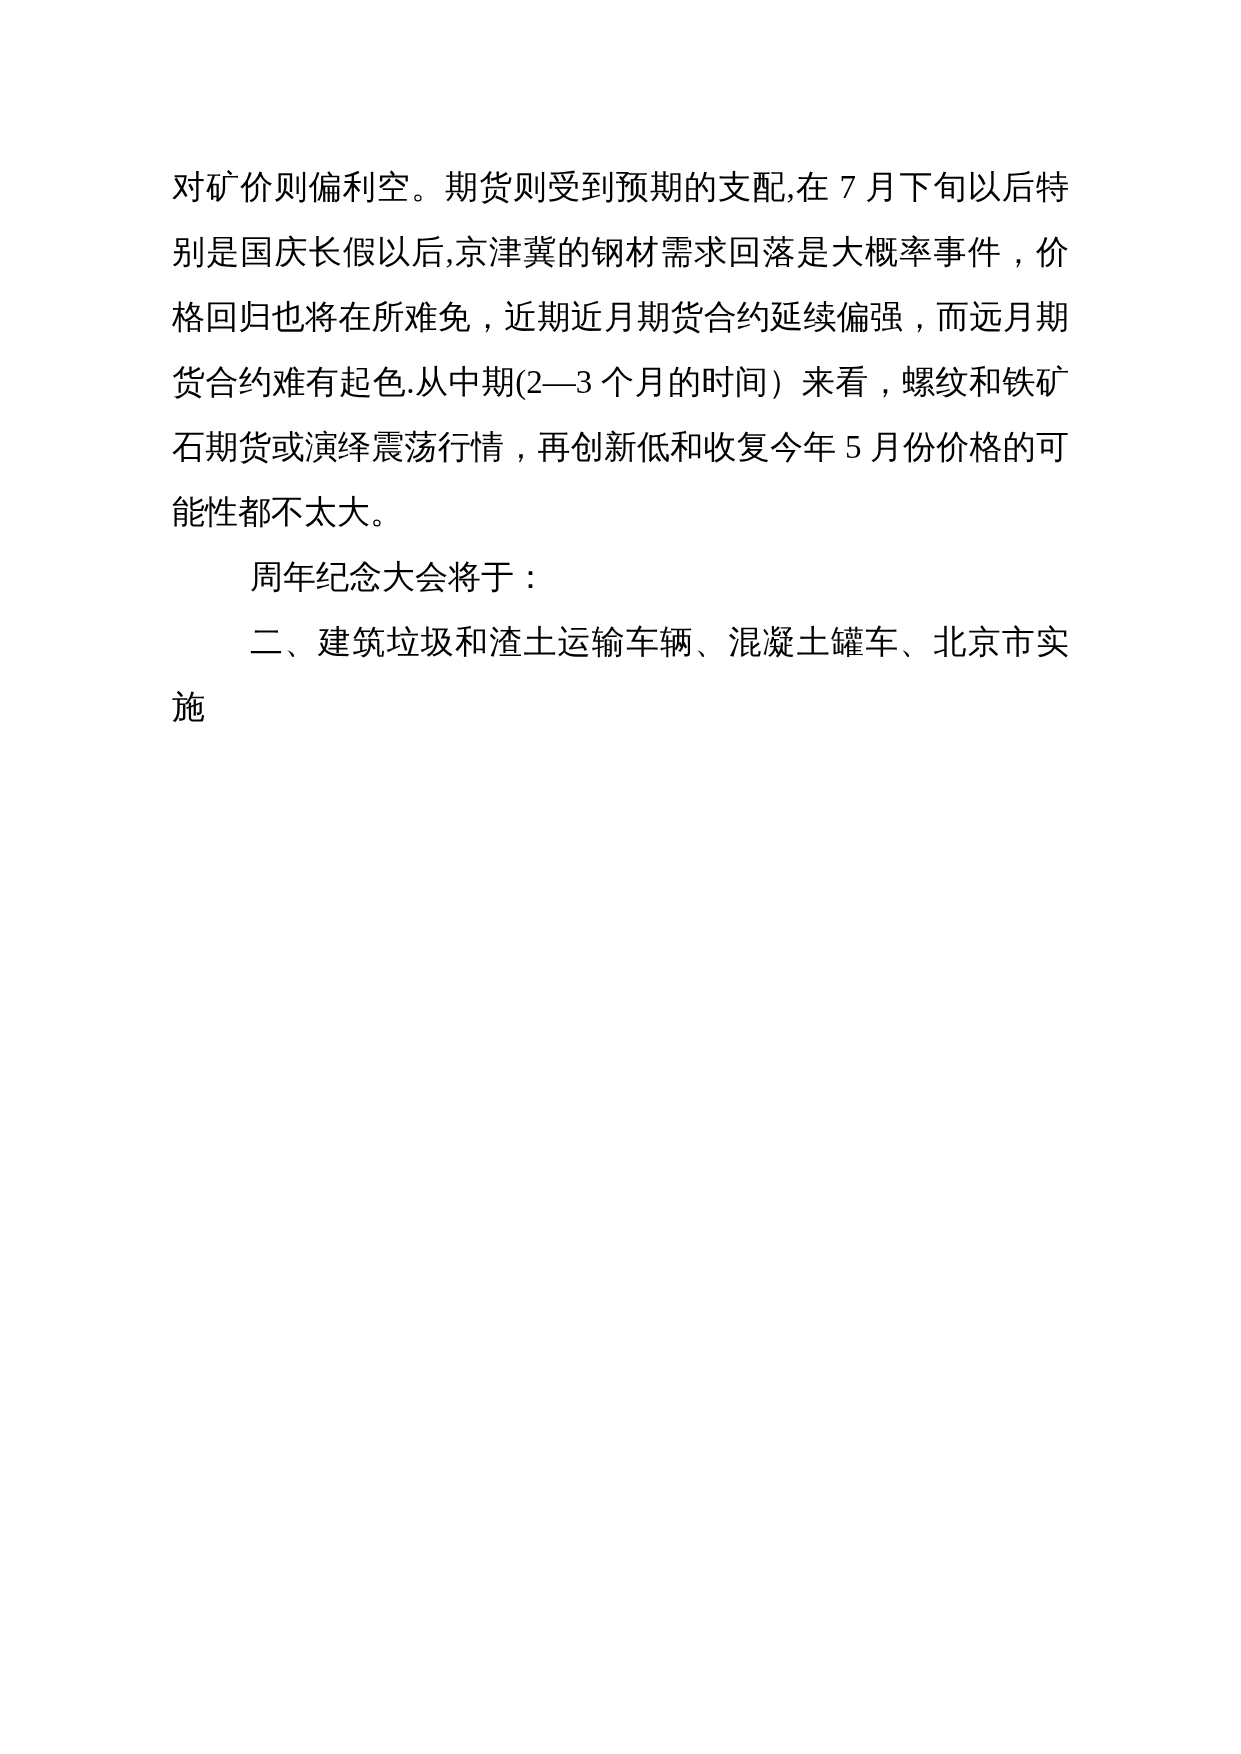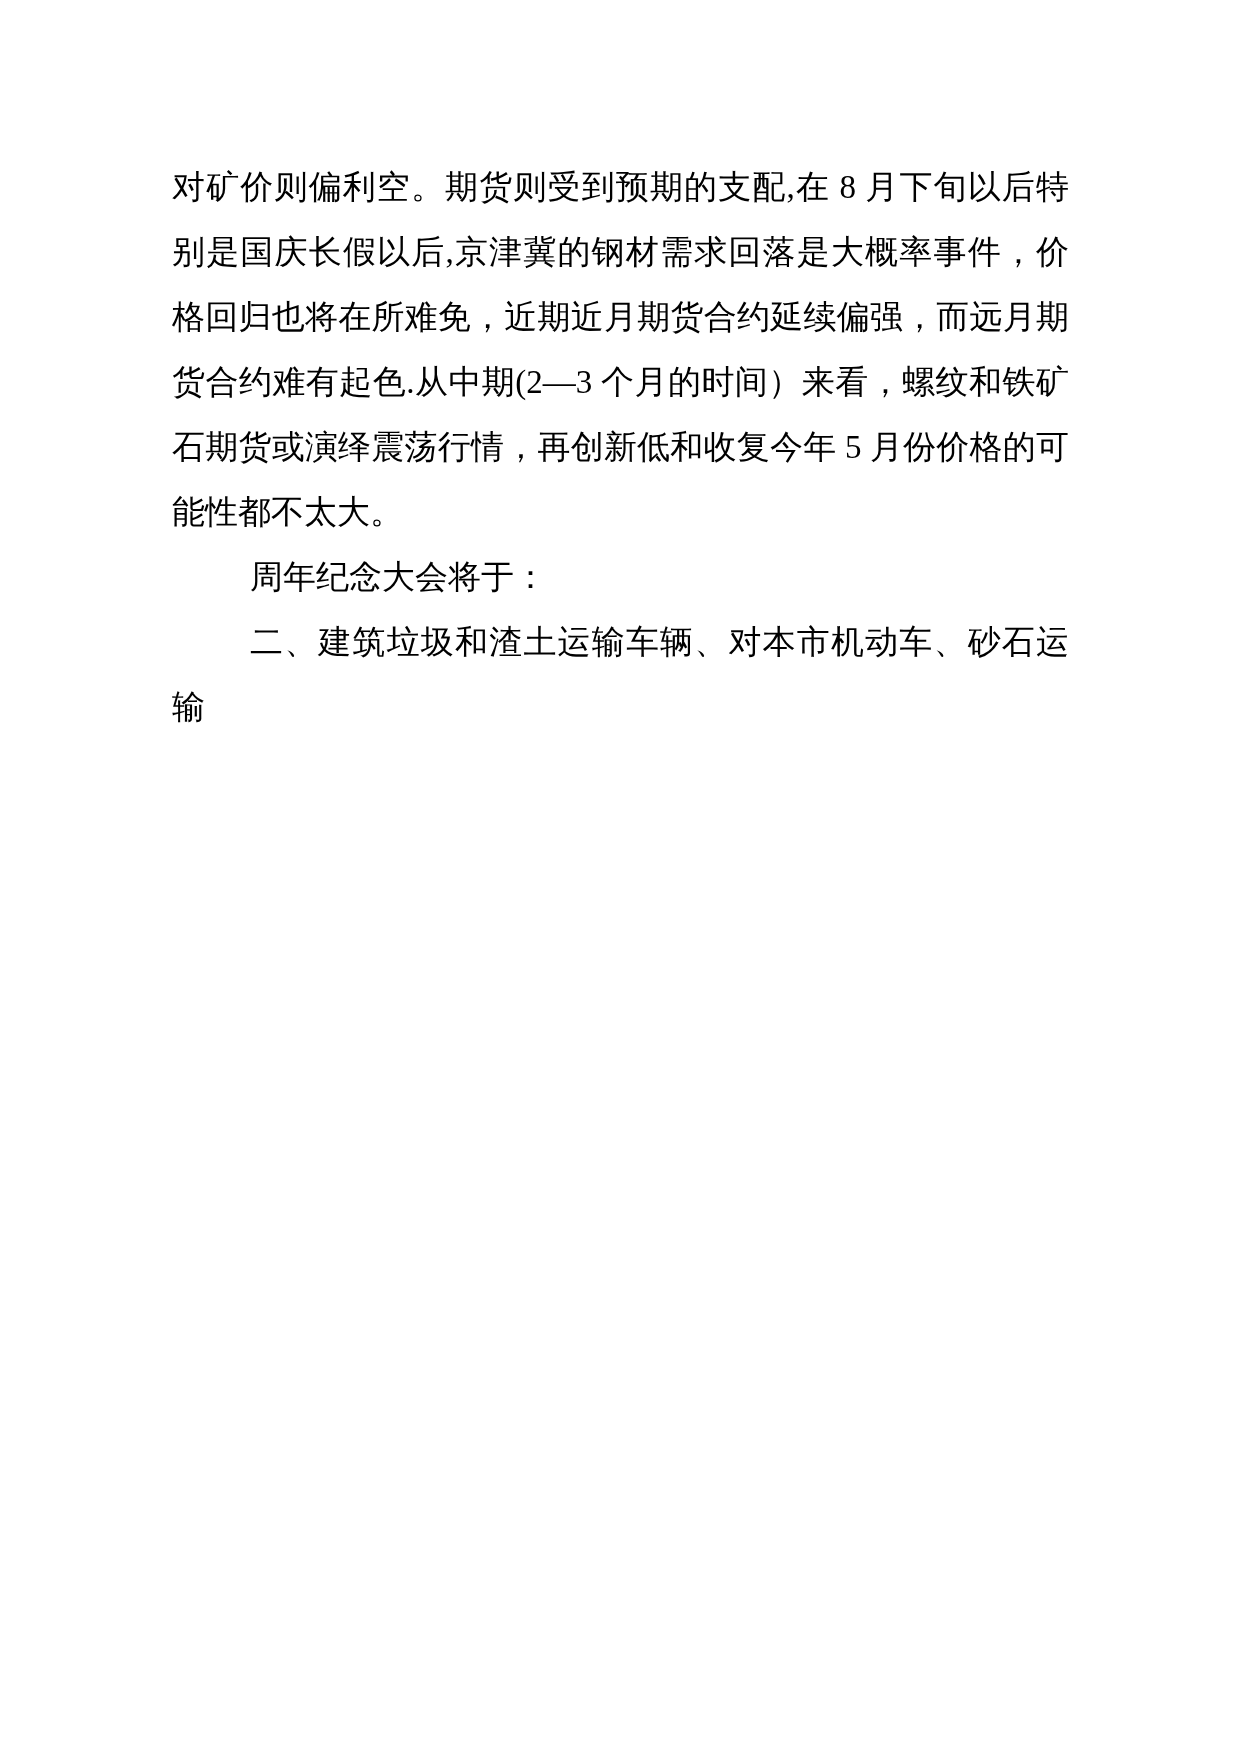--- a/index.html
+++ b/index.html
@@ -34,17 +34,17 @@
   }
   p.gap-above {
     margin-top: 65px;
   }
 </style>
 </head>
 <body>
 
 <div class="page">
   <div class="doc-body">
-    <p class="plain">对矿价则偏利空。期货则受到预期的支配,在 8 月下旬以后特别是国庆长假以后,京津冀的钢材需求回落是大概率事件，价格回归也将在所难免，近期近月期货合约延续偏强，而远月期货合约难有起色.从中期(2—3 个月的时间）来看，螺纹和铁矿石期货或演绎震荡行情，再创新低和收复今年 5 月份价格的可能性都不太大。</p>
+    <p class="plain">对矿价则偏利空。期货则受到预期的支配,在 7 月下旬以后特别是国庆长假以后,京津冀的钢材需求回落是大概率事件，价格回归也将在所难免，近期近月期货合约延续偏强，而远月期货合约难有起色.从中期(2—3 个月的时间）来看，螺纹和铁矿石期货或演绎震荡行情，再创新低和收复今年 5 月份价格的可能性都不太大。</p>
     <p class="indent">周年纪念大会将于：</p>
-    <p class="indent">二、建筑垃圾和渣土运输车辆、对本市机动车、砂石运输</p>
+    <p class="indent">二、建筑垃圾和渣土运输车辆、混凝土罐车、北京市实施</p>
   </div>
 </div>
 
 </body></html>

